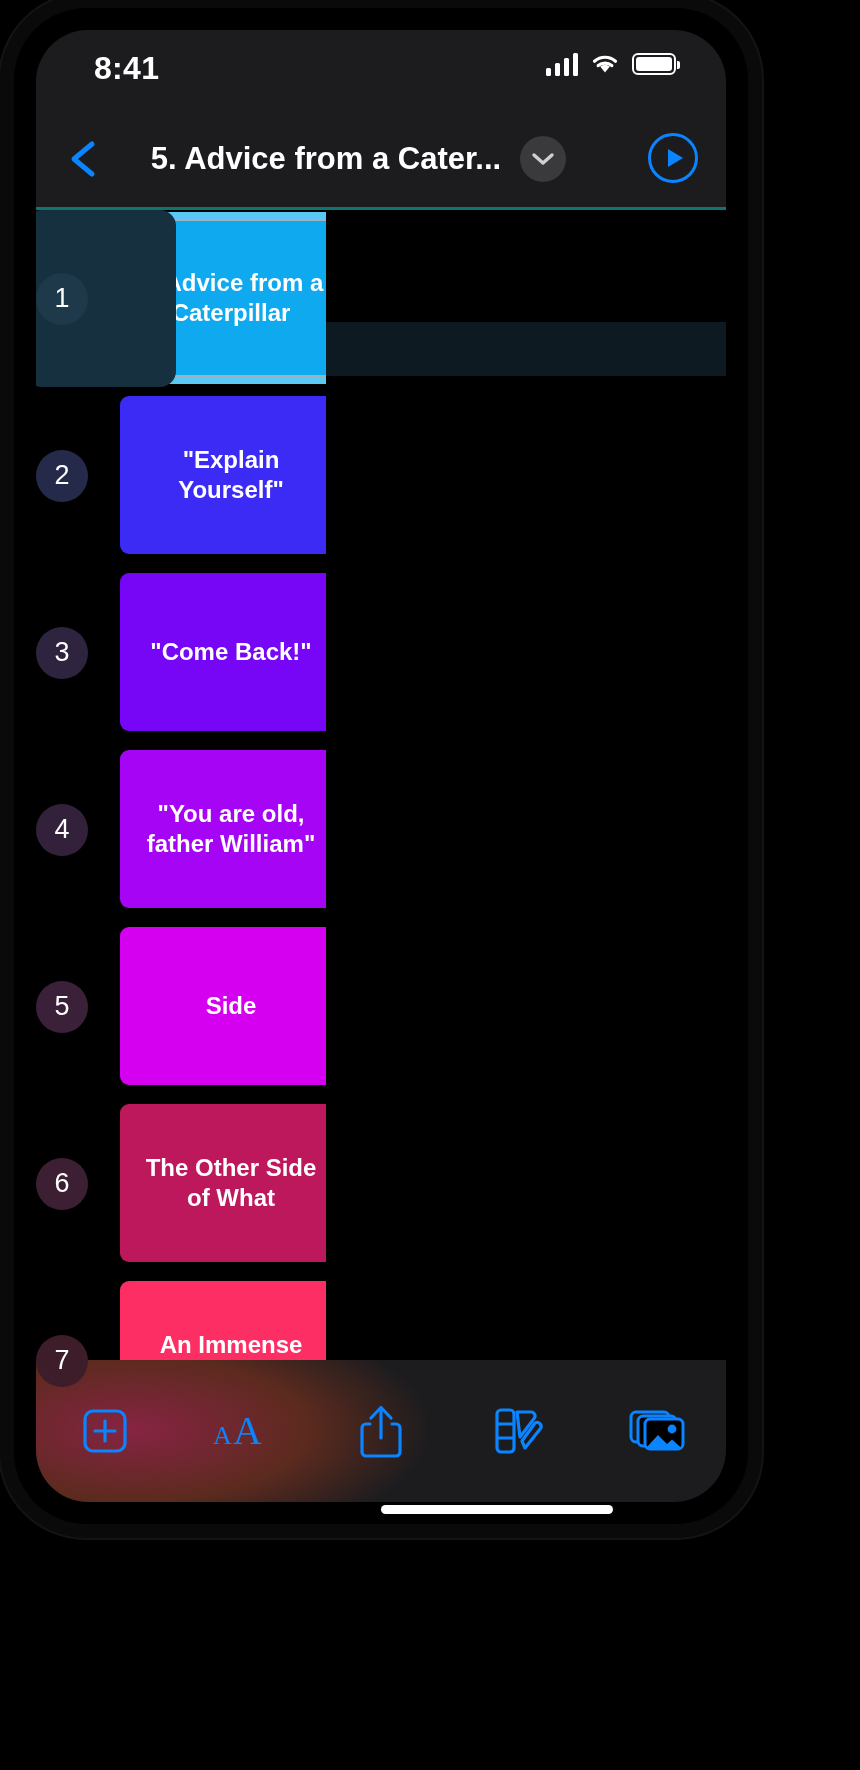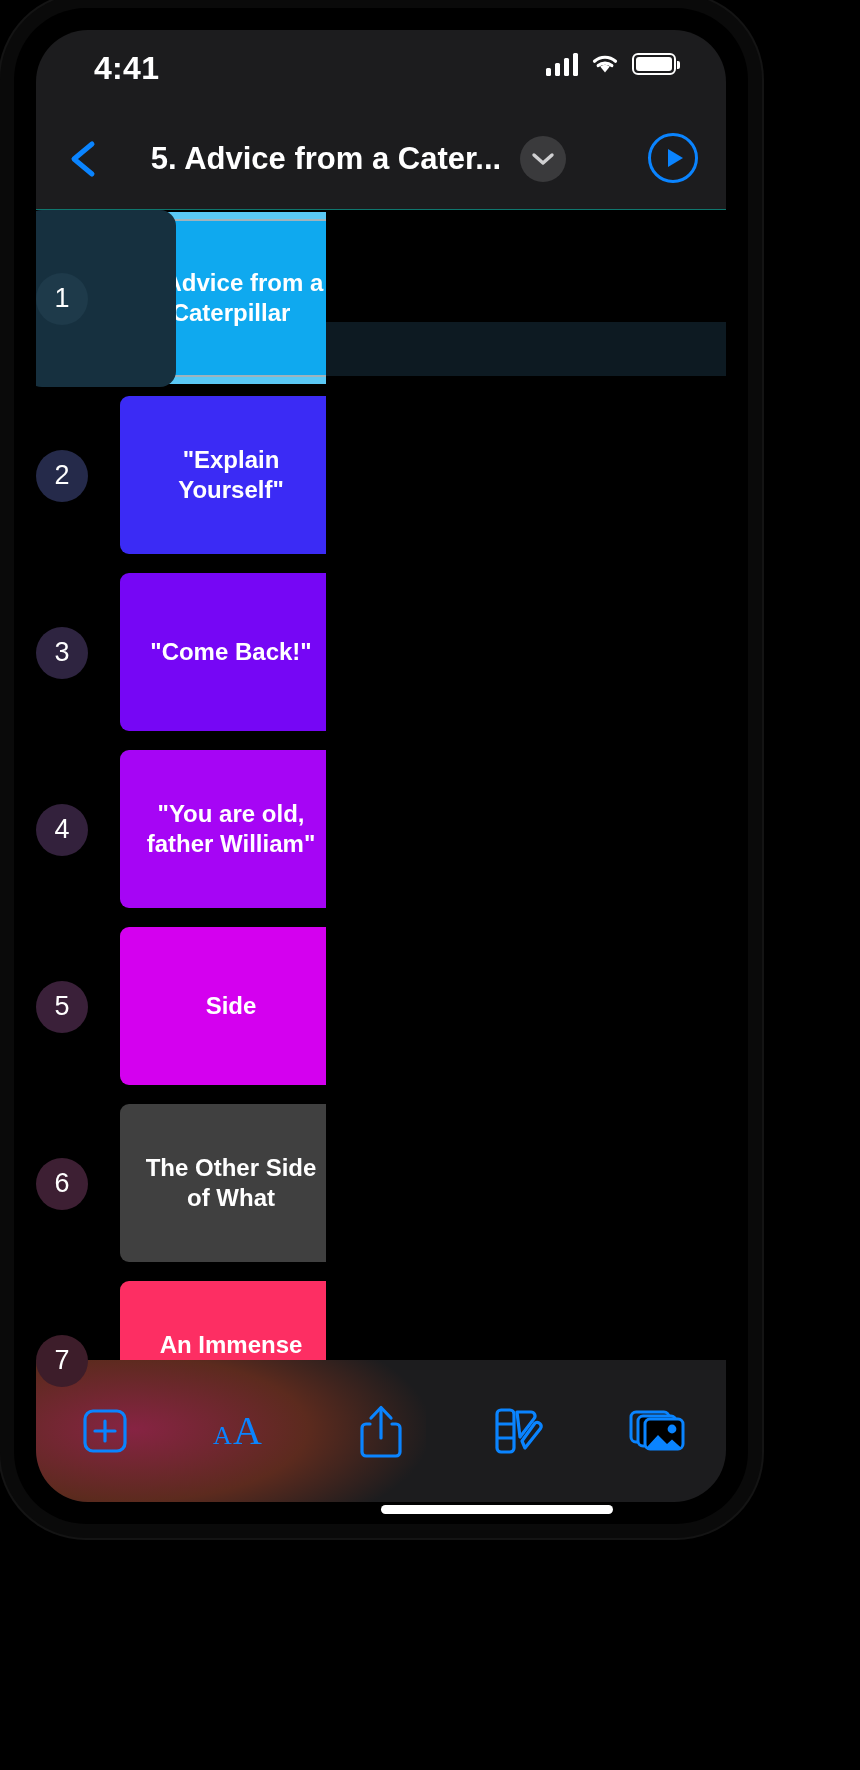--- a/index.html
+++ b/index.html
@@ -53,21 +53,21 @@
   .batt::after{
     content:""; position:absolute; right:-6px; top:6px;
     width:3px; height:8px; background:#fff; border-radius:0 2px 2px 0;
   }
   .batt span{ display:block; height:100%; background:#fff; border-radius:3px; }
 
   
   #nav-bar {
     position: absolute; left: 0; top: 78px; width: 690px; height: 102px;
     background: #1c1c1e;
-    border-bottom: 1px solid #0f766e;
+    border-bottom: 3px solid #0f766e;
   }
   #back-button {
     position: absolute; left: 24px; top: 26px;
     width: 50px; height: 50px; cursor: pointer;
   }
   #nav-title {
     position: absolute; left: 100px; top: 26px; width: 380px; height: 50px;
     color: #fff; font-size: 31px; font-weight: 600;
     display: flex; align-items: center; justify-content: center;
     white-space: nowrap; overflow: hidden;
@@ -181,21 +181,21 @@
     border-radius: 5px; background: #fff; z-index: 5;
   }
 </style>
 </head>
 <body>
 
 <div id="phone-frame">
   <div id="screen">
 
     <div id="status-bar">
-      <div id="status-time">4:41</div>
+      <div id="status-time">8:41</div>
       <div id="status-icons">
         <div class="sig-bars">
           <i></i>
             <i></i>
             <i></i>
             <i></i>
         </div>
         <svg width="30" height="22" viewBox="0 0 30 22">
           <path d="M15 19.5 L10.2 13.6 a7.6 7.6 0 0 1 9.6 0 Z" fill="#fff"></path>
           <path d="M4.5 8.2 a16 16 0 0 1 21 0" stroke="#fff" stroke-width="3.2" fill="none" stroke-linecap="round"></path>
@@ -270,21 +270,21 @@
         <div class="slide-row">
           <div class="slide-badge" style="background: rgb(51, 33, 60);">4</div>
           <div class="slide-thumb" style="background: rgb(166, 5, 245);">"You are old, father William"</div>
         </div>
         <div class="slide-row">
           <div class="slide-badge" style="background: rgb(58, 32, 57);">5</div>
           <div class="slide-thumb" style="background: rgb(212, 0, 239);">Side</div>
         </div>
         <div class="slide-row">
           <div class="slide-badge" style="background: rgb(61, 31, 51);">6</div>
-          <div class="slide-thumb" style="background: #404040;">The Other Side of What</div>
+          <div class="slide-thumb" style="background: #be185d;">The Other Side of What</div>
         </div>
         <div class="slide-row">
           <div class="slide-badge" style="background: rgb(61, 29, 42);">7</div>
           <div class="slide-thumb" style="background: rgb(253, 46, 99);">An Immense Length of Neck</div>
         </div>
       </div>
 
     <div id="bottom-toolbar">
       <div id="toolbar-glow"></div>
 

